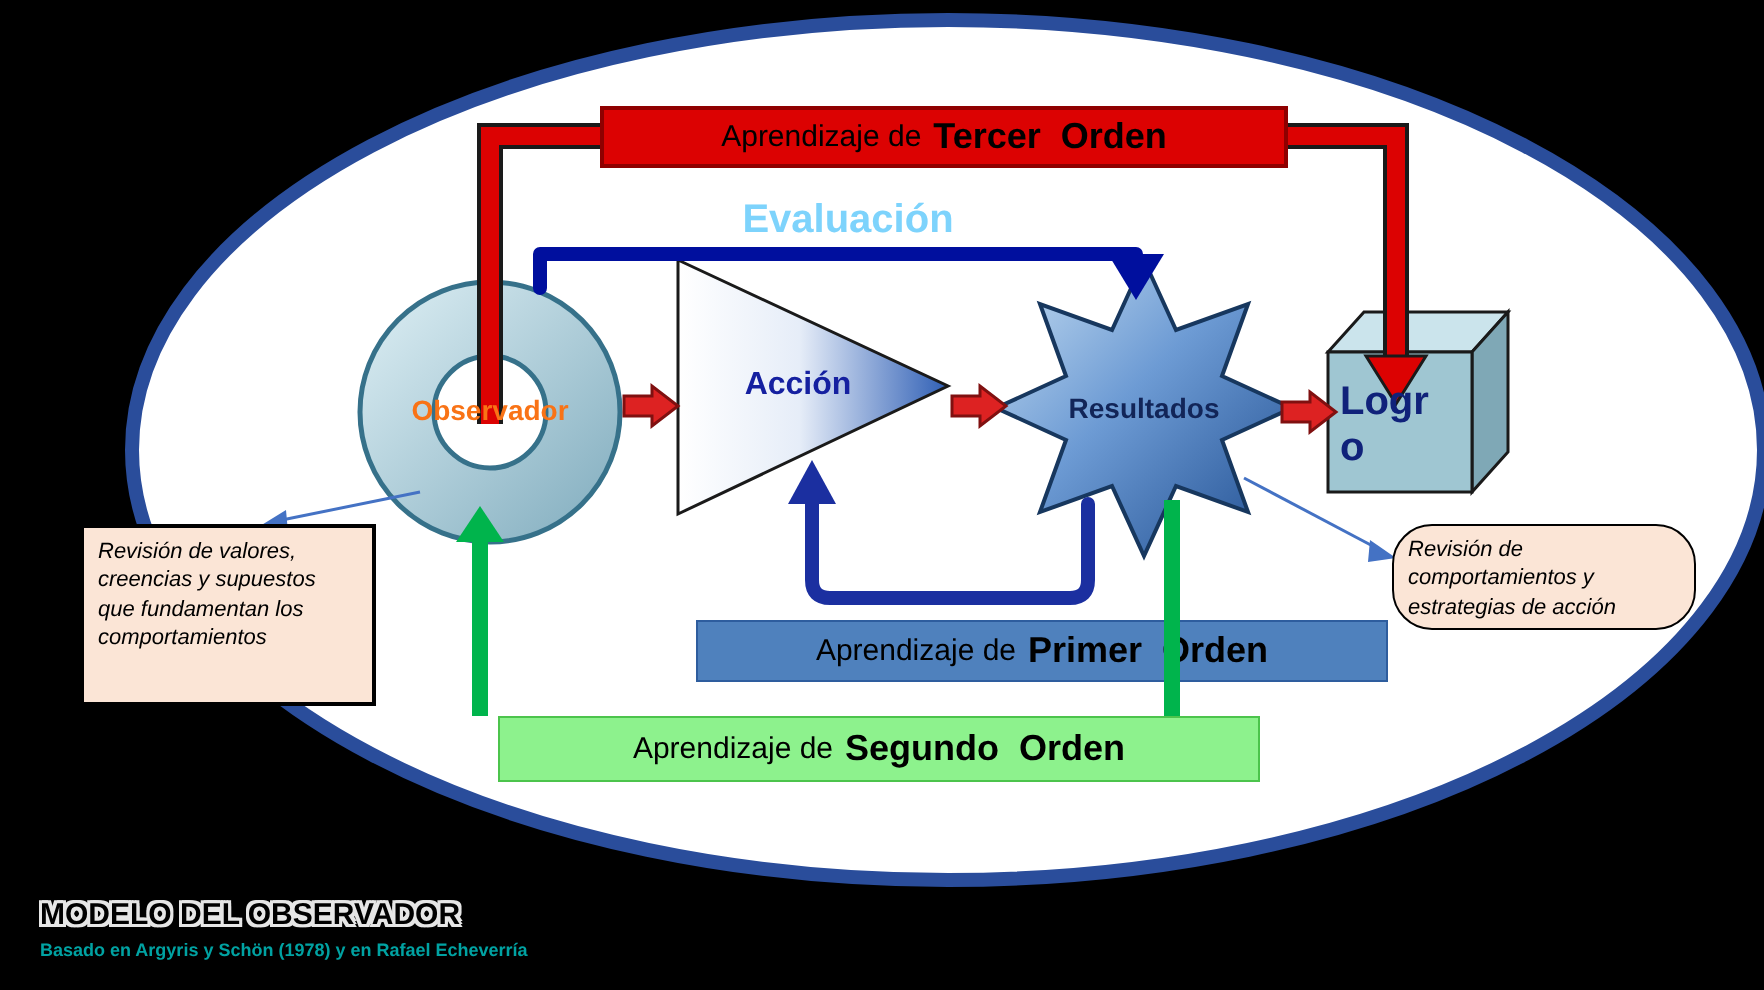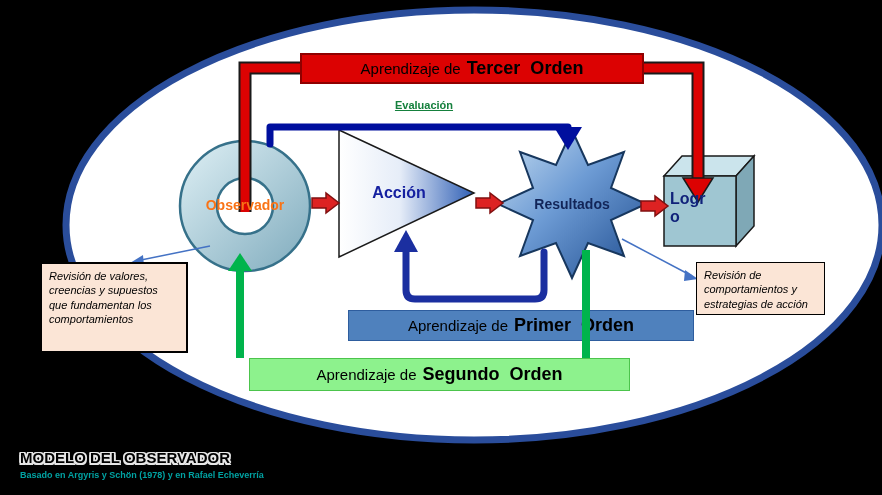--- a/index.html
+++ b/index.html
@@ -15,44 +15,44 @@
     position:absolute;display:flex;align-items:center;justify-content:center;
     color:#000;font-size:15px;box-sizing:border-box;white-space:nowrap;
   }
   .banner .em{font-weight:bold;font-size:18px;margin-left:6px;word-spacing:5px;}
   .banner-tercer{left:288px;top:53px;width:344px;height:31px;background:#DC0202;border:2px solid #8f0000;}
   .banner-primer{left:336px;top:310px;width:346px;height:31px;background:#4F81BD;border:1px solid #2e5d9e;}
   .banner-segundo{left:237px;top:358px;width:381px;height:33px;background:#8DF28D;border:1px solid #4cc44c;}
 
   
   .shape-label{position:absolute;text-align:center;font-weight:bold;white-space:nowrap;}
-  .label-evaluacion{left:352px;top:99px;width:120px;font-size:11px;color:#15803d;text-decoration:underline;}
+  .label-evaluacion{left:352px;top:99px;width:120px;font-size:20px;color:#7dd3fc;}
   .label-observador{left:165px;top:197px;width:136px;font-size:14px;color:#f97316;}
   .label-accion{left:337px;top:184px;width:100px;font-size:16px;color:#1520A0;}
   .label-resultados{left:504px;top:196px;width:112px;font-size:14px;color:#122558;}
-  .label-logro{left:658px;top:190px;width:64px;font-size:16px;color:#10227A;text-align:left;line-height:1.15;}
+  .label-logro{left:658px;top:190px;width:64px;font-size:20px;color:#10227A;text-align:left;line-height:1.15;}
   .label-logro span{display:block;}
 
   
   .green-line{position:absolute;background:#00B44C;}
   .green-line-left{left:224px;top:270px;width:8px;height:88px;}
   .green-line-right{left:570px;top:250px;width:8px;height:108px;}
   .green-arrowhead{
     position:absolute;left:216px;top:253px;width:0;height:0;
     border-left:12px solid transparent;border-right:12px solid transparent;
     border-bottom:18px solid #00B44C;
   }
 
   
   .note-box{
     position:absolute;background:#FBE5D6;border:2px solid #000;color:#000;
     font-size:11px;line-height:1.3;padding:5px 7px;box-sizing:border-box;font-style:italic;
   }
   .box-left{left:28px;top:262px;width:148px;height:91px;}
-  .box-right{left:684px;top:262px;width:129px;height:53px;border-width:1.5px;}
+  .box-right{left:684px;top:262px;width:152px;height:53px;border-width:1.5px;border-radius:20px;}
 
   
   .footer-line{
     position:absolute;left:8px;color:#000;font-weight:bold;font-size:15px;white-space:nowrap;
     text-shadow:-1.5px -1.5px 0 #e6e6e6,1.5px -1.5px 0 #e6e6e6,-1.5px 1.5px 0 #e6e6e6,
                  1.5px 1.5px 0 #e6e6e6,0 -1.5px 0 #e6e6e6,0 1.5px 0 #e6e6e6,
                 -1.5px 0 0 #e6e6e6,1.5px 0 0 #e6e6e6;
   }
   .footer-1{top:431px;}
   .footer-2{top:449px;}

